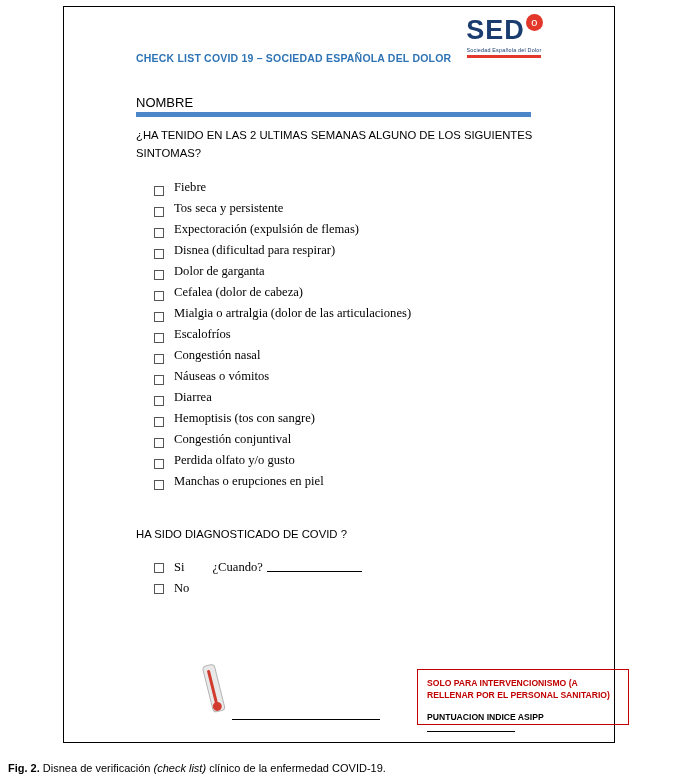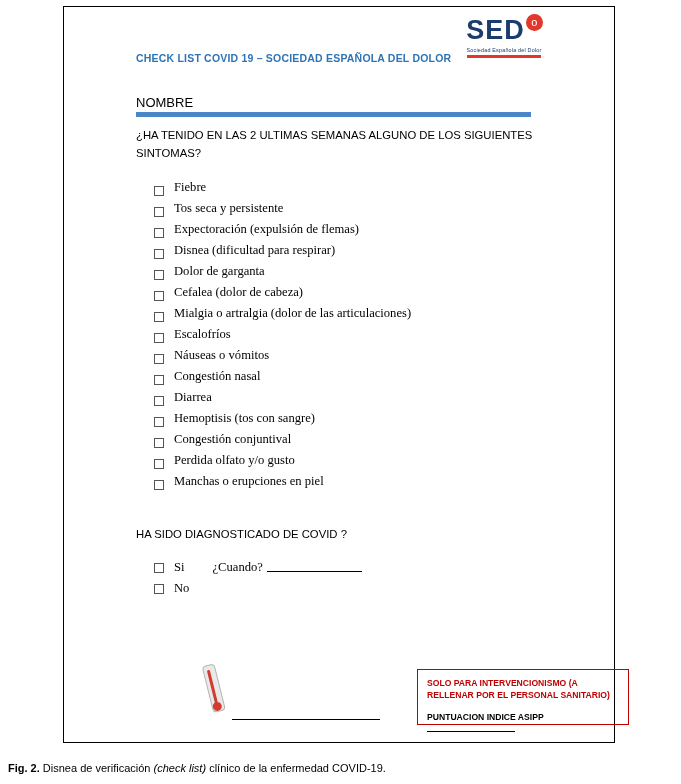--- a/index.html
+++ b/index.html
@@ -334,25 +334,25 @@
       <div class="sym-row">
         <span class="chk"></span>
         <span class="sym-text">Mialgia o artralgia (dolor de las articulaciones)</span>
       </div>
       <div class="sym-row">
         <span class="chk"></span>
         <span class="sym-text">Escalofríos</span>
       </div>
       <div class="sym-row">
         <span class="chk"></span>
+        <span class="sym-text">Congestión nasal</span>
+      </div>
+      <div class="sym-row">
+        <span class="chk"></span>
         <span class="sym-text">Náuseas o vómitos</span>
-      </div>
-      <div class="sym-row">
-        <span class="chk"></span>
-        <span class="sym-text">Congestión nasal</span>
       </div>
       <div class="sym-row">
         <span class="chk"></span>
         <span class="sym-text">Diarrea</span>
       </div>
       <div class="sym-row">
         <span class="chk"></span>
         <span class="sym-text">Hemoptisis (tos con sangre)</span>
       </div>
       <div class="sym-row">

